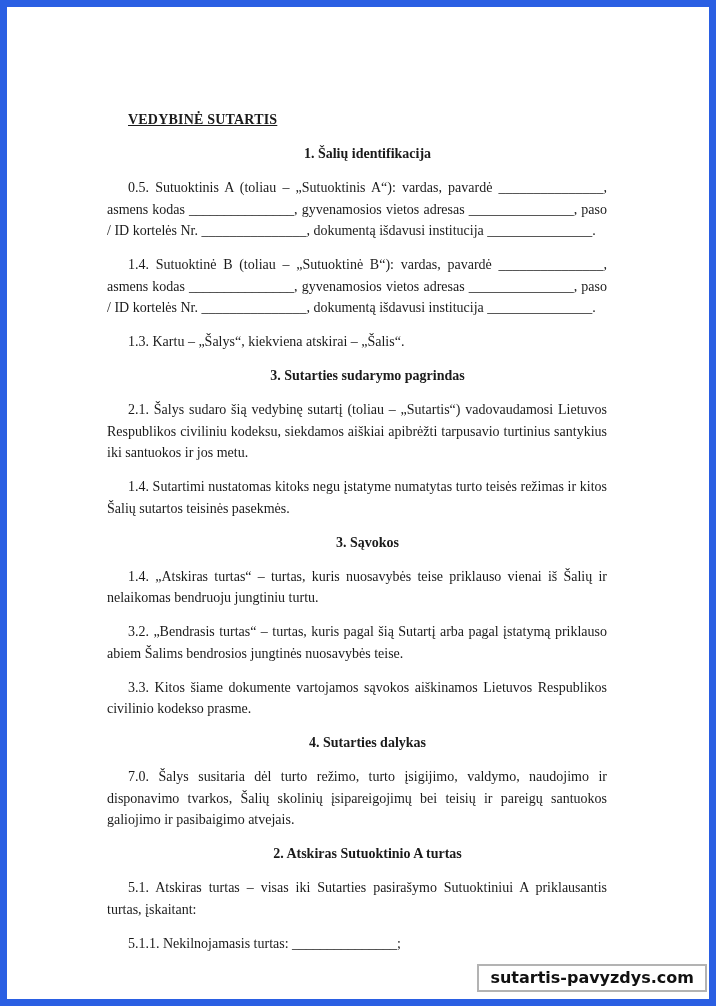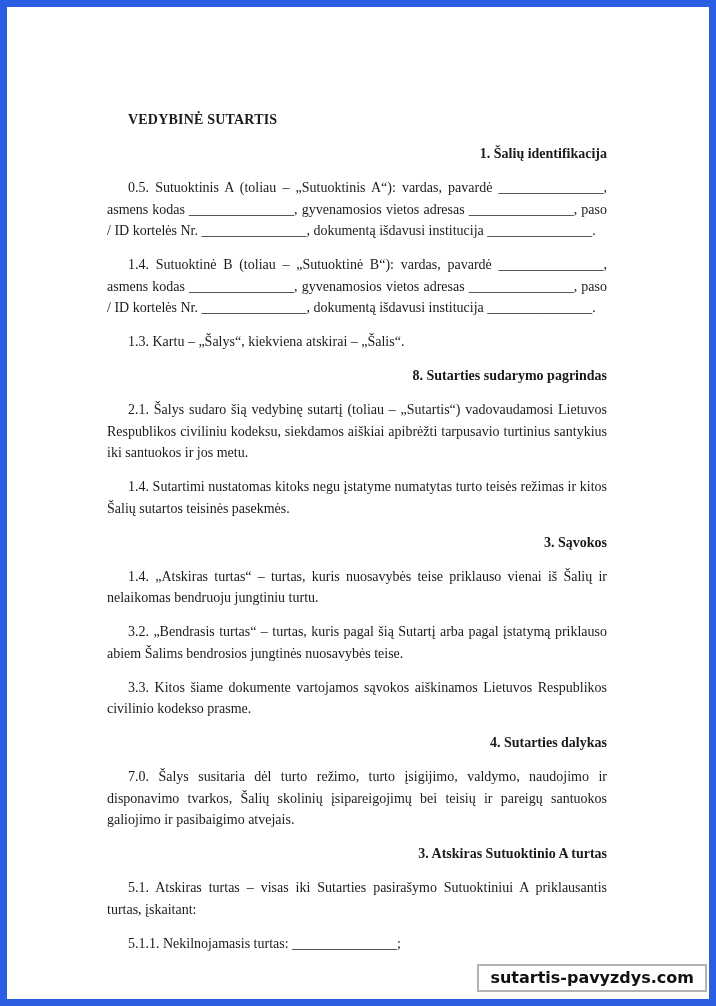--- a/index.html
+++ b/index.html
@@ -33,25 +33,26 @@
   }
   .block {
     margin: 0 0 12.5px 0;
     text-indent: 21px;
   }
   .para {
     text-align: justify;
   }
   .heading {
     font-weight: bold;
-    text-align: right;
+    text-align: center;
   }
   .doc-title {
     font-weight: bold;
     letter-spacing: 0.2px;
+    text-decoration: underline;
   }
   .watermark {
     position: absolute;
     right: 9px;
     bottom: 14px;
     background: #ffffff;
     border: 2px solid #b3b3b3;
     padding: 2px 11px 3px 11px;
     font-family: "DejaVu Sans", sans-serif;
     font-weight: bold;
@@ -67,31 +68,31 @@
   <div class="frame"></div>
 
   <div class="content">
     <p class="block doc-title">VEDYBINĖ SUTARTIS</p>
 
     <p class="block heading">1. Šalių identifikacija</p>
     <p class="block para">0.5. Sutuoktinis A (toliau – „Sutuoktinis A“): vardas, pavardė _______________, asmens kodas _______________, gyvenamosios vietos adresas _______________, paso / ID kortelės Nr. _______________, dokumentą išdavusi institucija _______________.</p>
     <p class="block para">1.4. Sutuoktinė B (toliau – „Sutuoktinė B“): vardas, pavardė _______________, asmens kodas _______________, gyvenamosios vietos adresas _______________, paso / ID kortelės Nr. _______________, dokumentą išdavusi institucija _______________.</p>
     <p class="block para">1.3. Kartu – „Šalys“, kiekviena atskirai – „Šalis“.</p>
 
-    <p class="block heading">8. Sutarties sudarymo pagrindas</p>
+    <p class="block heading">3. Sutarties sudarymo pagrindas</p>
     <p class="block para">2.1. Šalys sudaro šią vedybinę sutartį (toliau – „Sutartis“) vadovaudamosi Lietuvos Respublikos civiliniu kodeksu, siekdamos aiškiai apibrėžti tarpusavio turtinius santykius iki santuokos ir jos metu.</p>
     <p class="block para">1.4. Sutartimi nustatomas kitoks negu įstatyme numatytas turto teisės režimas ir kitos Šalių sutartos teisinės pasekmės.</p>
 
     <p class="block heading">3. Sąvokos</p>
     <p class="block para">1.4. „Atskiras turtas“ – turtas, kuris nuosavybės teise priklauso vienai iš Šalių ir nelaikomas bendruoju jungtiniu turtu.</p>
     <p class="block para">3.2. „Bendrasis turtas“ – turtas, kuris pagal šią Sutartį arba pagal įstatymą priklauso abiem Šalims bendrosios jungtinės nuosavybės teise.</p>
     <p class="block para">3.3. Kitos šiame dokumente vartojamos sąvokos aiškinamos Lietuvos Respublikos civilinio kodekso prasme.</p>
 
     <p class="block heading">4. Sutarties dalykas</p>
     <p class="block para">7.0. Šalys susitaria dėl turto režimo, turto įsigijimo, valdymo, naudojimo ir disponavimo tvarkos, Šalių skolinių įsipareigojimų bei teisių ir pareigų santuokos galiojimo ir pasibaigimo atvejais.</p>
 
-    <p class="block heading">3. Atskiras Sutuoktinio A turtas</p>
+    <p class="block heading">2. Atskiras Sutuoktinio A turtas</p>
     <p class="block para">5.1. Atskiras turtas – visas iki Sutarties pasirašymo Sutuoktiniui A priklausantis turtas, įskaitant:</p>
     <p class="block para">5.1.1. Nekilnojamasis turtas: _______________;</p>
   </div>
 
   <div class="watermark">sutartis-pavyzdys.com</div>
 </div>
 
 </body></html>

